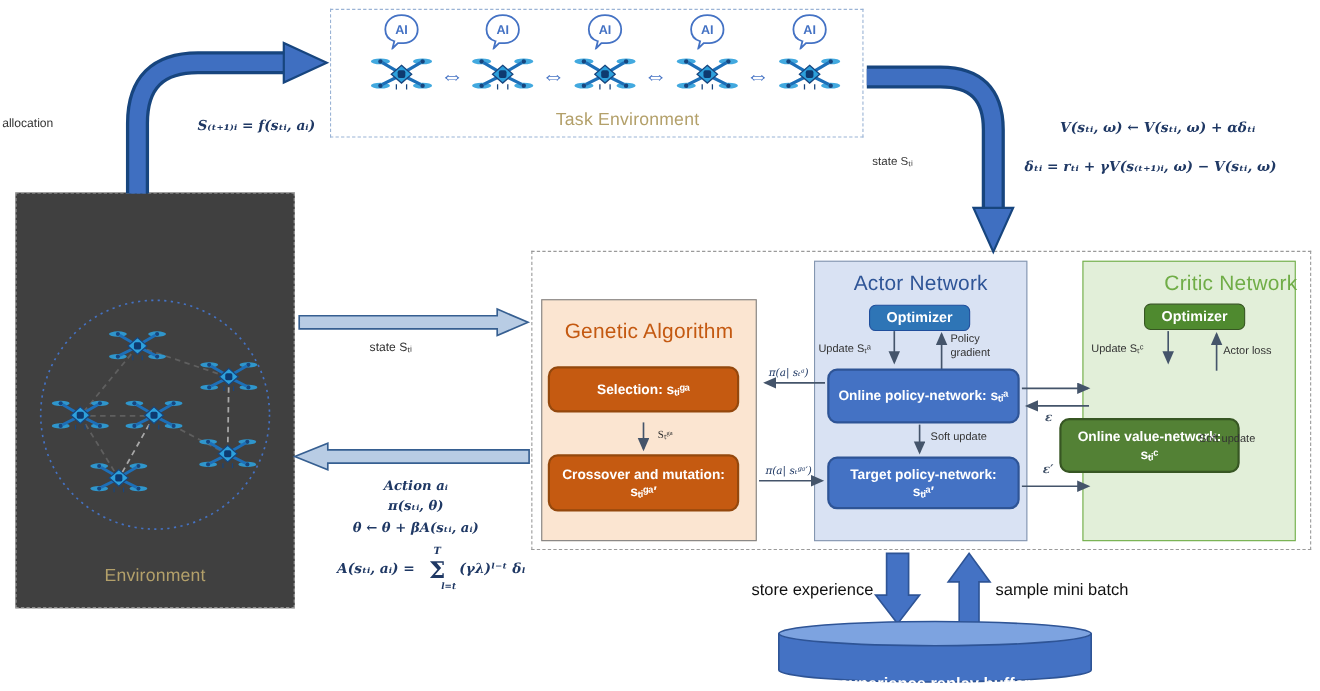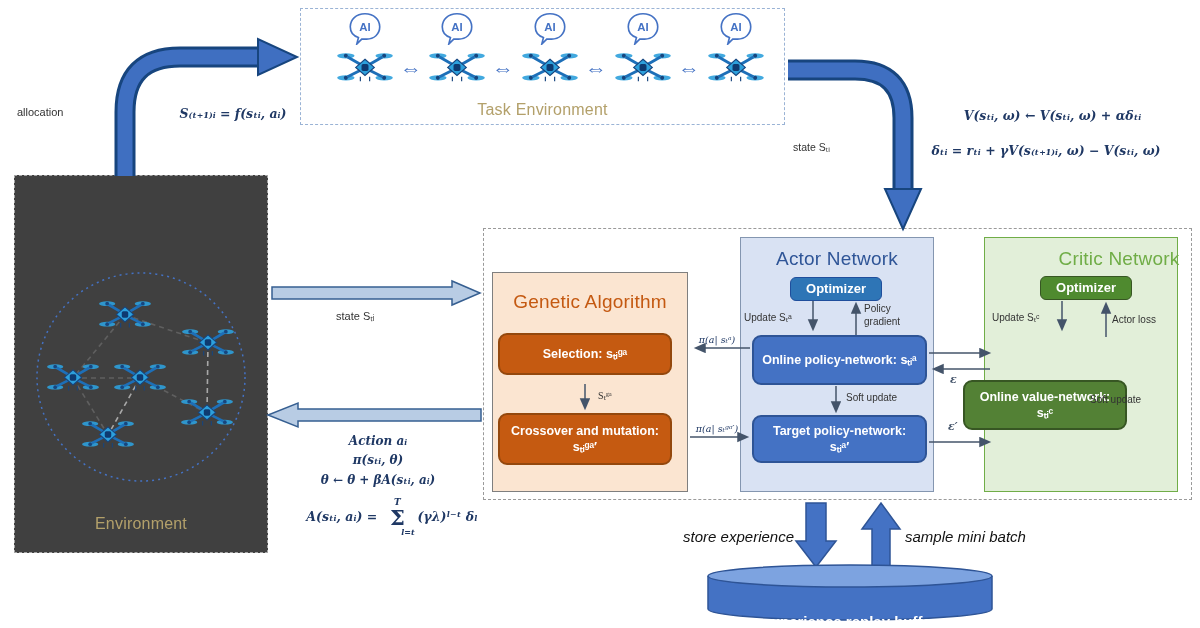--- a/index.html
+++ b/index.html
@@ -1,40 +1,40 @@
 <!DOCTYPE html>
 <html><head>
 <meta charset="utf-8">
 <style>
   html,body{margin:0;padding:0;background:#fff;}
   #stage{position:relative;width:1200px;height:628px;background:#fff;overflow:hidden;
          font-family:"Liberation Sans",sans-serif;}
   #overlay{position:absolute;left:0;top:0;width:1200px;height:628px;pointer-events:none;z-index:5;}
   .panel{position:absolute;box-sizing:border-box;z-index:2;}
   .dashed-gray{border:1.6px dashed #a6a6a6;background:#404040;}
-  .task-box{border:1.6px dashed #9ab3d5;background:#fff;}
+  .task-box{border:1.6px dashed #9ab3d5;background:#fff;padding-left:28px;}
   .outer-box{border:1.4px dashed #9a9a9a;background:#fff;}
   .ga-panel{background:#fbe5d1;border:1.4px solid #7f7f7f;}
   .actor-panel{background:#d9e2f3;border:1.4px solid #8496b0;}
   .critic-panel{background:#e2efd9;border:1.6px solid #70ad47;padding-left:38px;}
   .panel-title{position:absolute;width:100%;text-align:center;font-size:19px;letter-spacing:.2px;z-index:6;}
   .tan{color:#b3a06a;font-size:16px;}
   .node{position:absolute;border-radius:9px;color:#fff;display:flex;align-items:center;justify-content:center;
         text-align:center;font-size:12.5px;font-weight:bold;line-height:1.3;box-sizing:border-box;
         padding:2px 8px;z-index:6;}
   .orange-node{background:#c55a11;border:2px solid #94480d;}
   .blue-node{background:#4472c4;border:2px solid #2e5496;}
   .green-node{background:#538135;border:2px solid #375623;}
   .opt-blue{background:#2e75b6;border:1.5px solid #1f4e9c;border-radius:6px;font-size:13px;}
   .opt-green{background:#4f8a2f;border:1.5px solid #375623;border-radius:6px;font-size:13px;}
   .lbl{position:absolute;color:#333;font-size:10px;line-height:1.25;z-index:7;}
   .math{font-family:"DejaVu Serif","DejaVu Sans",serif;font-style:italic;font-weight:bold;color:#1f3864;}
   .pi-lbl{font-family:"DejaVu Serif","DejaVu Sans",serif;font-style:italic;color:#1f3864;font-size:9.5px;text-align:center;}
   .exch{position:absolute;color:#4472c4;font-size:22px;font-weight:bold;z-index:7;width:30px;text-align:center;}
-  .big-label{font-size:15px;color:#111;font-style:italic;}
+  .big-label{font-size:15px;color:#111;}
   .sum-stack{display:inline-flex;flex-direction:column;align-items:center;line-height:1;margin:0 3px;}
   .sum-stack .up{font-size:9px;} .sum-stack .sig{font-size:21px;font-style:normal;} .sum-stack .lo{font-size:8px;padding-left:21px;}
 </style>
 </head>
 <body>
 
 <div id="stage">
 
   <div class="panel task-box" style="left:300px;top:8px;width:485px;height:117px;">
     <div class="panel-title tan" style="top:92px;">Task Environment</div>
@@ -154,21 +154,21 @@
   <div class="node orange-node" style="left:498px;top:333px;width:174px;height:42px;">Selection: sₜᵢᵍᵃ</div>
   <div class="node orange-node" style="left:498px;top:413px;width:174px;height:52px;">Crossover and mutation: sₜᵢᵍᵃ′</div>
 
   <div class="node opt-blue" style="left:790px;top:277px;width:92px;height:24px;">Optimizer</div>
   <div class="node blue-node" style="left:752px;top:335px;width:175px;height:50px;">Online policy-network: sₜᵢᵃ</div>
   <div class="node blue-node" style="left:752px;top:415px;width:175px;height:48px;">Target policy-network: sₜᵢᵃ′</div>
 
   <div class="node opt-green" style="left:1040px;top:276px;width:92px;height:24px;">Optimizer</div>
   <div class="node green-node" style="left:963px;top:337px;width:164px;height:50px;margin-top:43px;">Online value-network: sₜᵢᶜ</div>
 
-  <div class="lbl" style="left:17px;top:106px;width:70px;font-size:11px;">allocation</div>
+  <div class="lbl" style="left:2px;top:106px;width:70px;font-size:11px;">allocation</div>
   <div class="lbl math" style="left:148px;top:106px;width:170px;font-size:12.5px;text-align:center;">S₍ₜ₊₁₎ᵢ = f(sₜᵢ, aᵢ)</div>
 
   <div class="lbl math" style="left:930px;top:108px;width:245px;font-size:12.5px;text-align:center;">V(sₜᵢ, ω) ← V(sₜᵢ, ω) + αδₜᵢ</div>
   <div class="lbl math" style="left:896px;top:143px;width:300px;font-size:12.5px;text-align:center;">δₜᵢ = rₜᵢ + γV(s₍ₜ₊₁₎ᵢ, ω) − V(sₜᵢ, ω)</div>
   <div class="lbl" style="left:793px;top:141px;width:62px;font-size:10.5px;">state Sₜᵢ</div>
 
   <div class="lbl" style="left:336px;top:310px;width:80px;font-size:11px;">state Sₜᵢ</div>
   <div class="lbl math" style="left:288px;top:434px;width:180px;font-size:12px;text-align:center;">Action aᵢ</div>
   <div class="lbl math" style="left:288px;top:453px;width:180px;font-size:12px;text-align:center;">π(sₜᵢ, θ)</div>
   <div class="lbl math" style="left:288px;top:473px;width:180px;font-size:12px;text-align:center;">θ ← θ + βA(sₜᵢ, aᵢ)</div>

